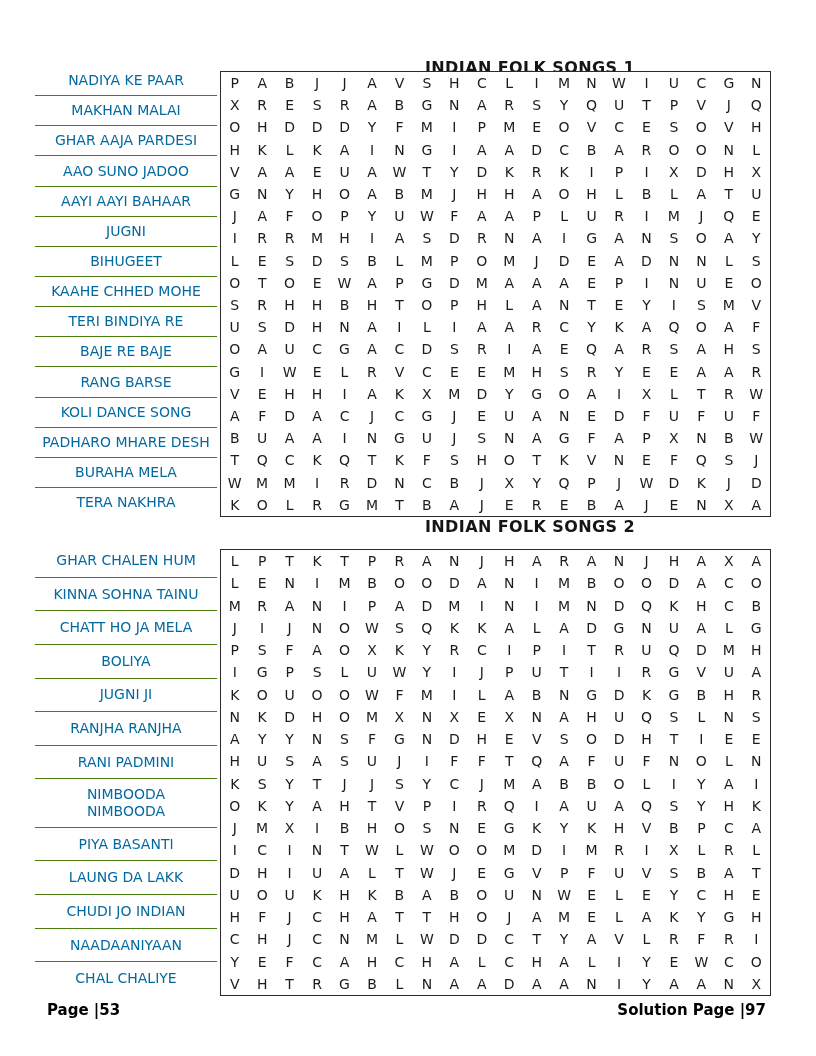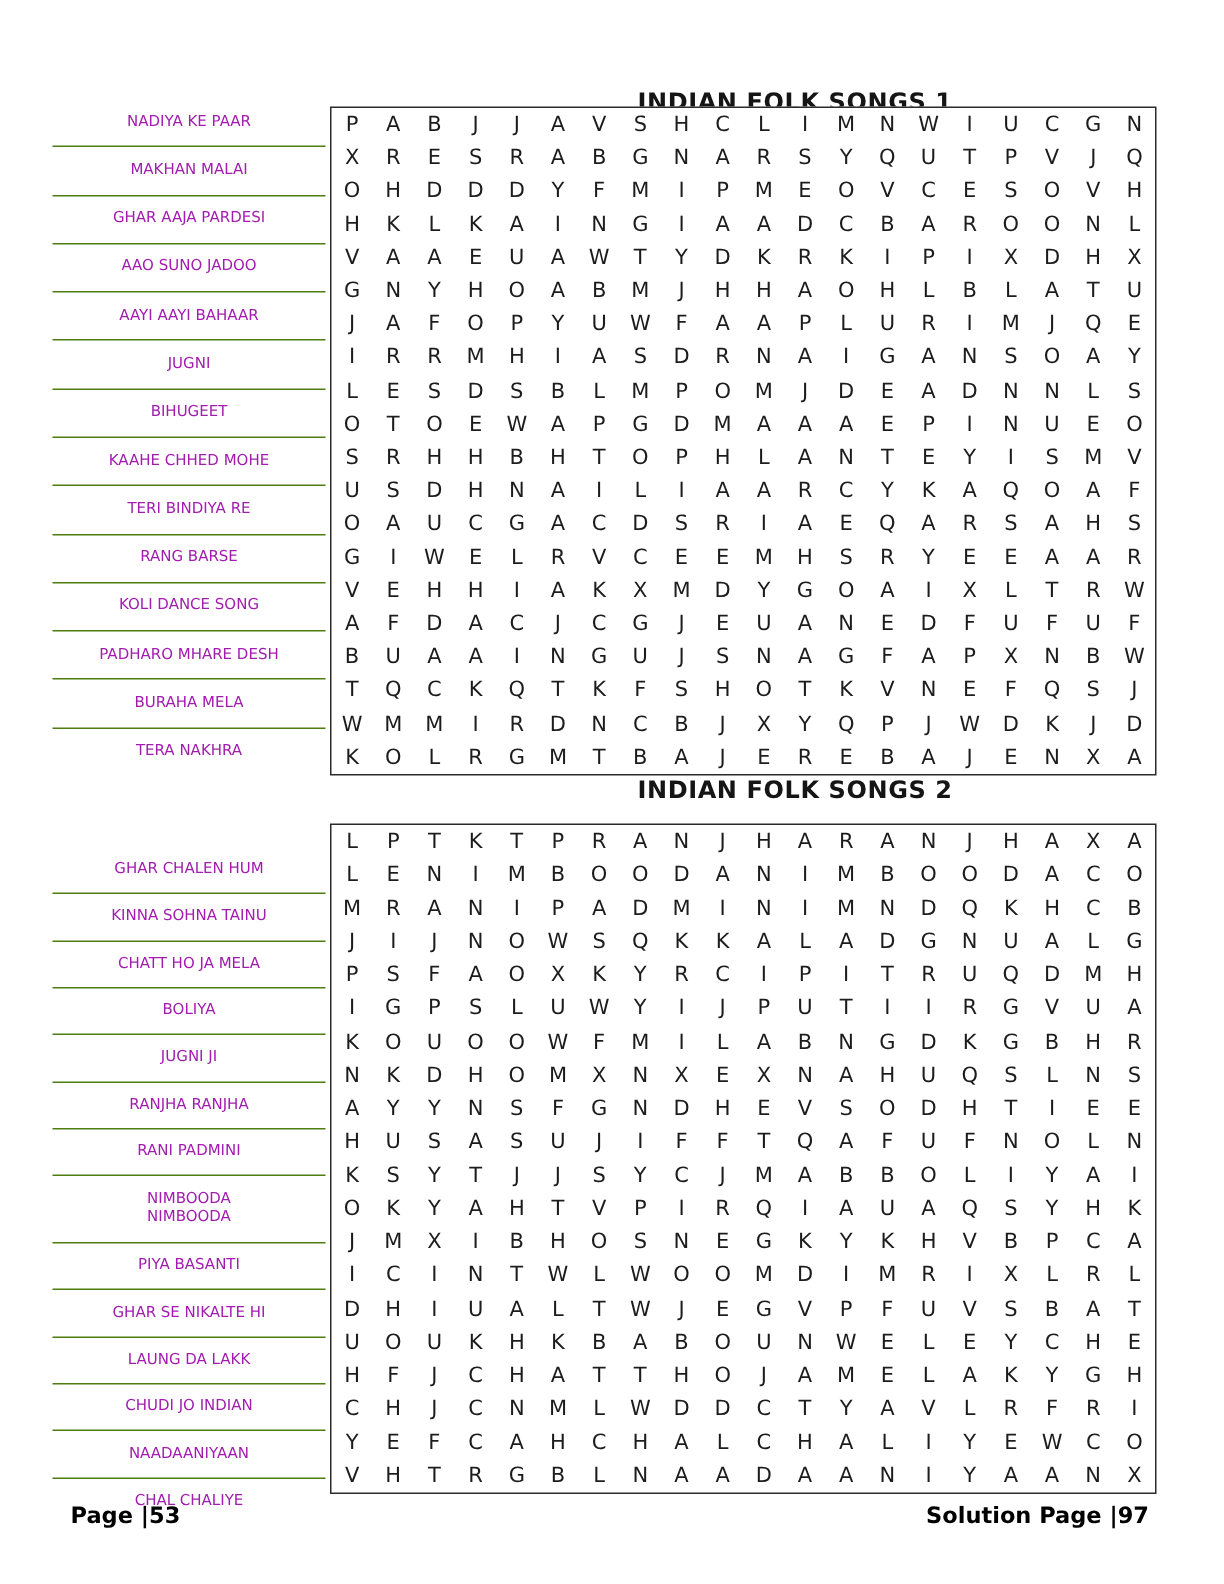--- a/index.html
+++ b/index.html
@@ -25,26 +25,26 @@
   .cell {
     display: flex; align-items: center; justify-content: center;
     font-size: 14px; line-height: 1; color: #1c1c1c;
   }
   .wordlist {
     position: absolute; left: 35px; width: 182px; height: 451px;
     margin: 0; padding: 0; list-style: none;
     display: flex; flex-direction: column;
   }
   .wl1 { top: 66px; }
-  .wl2 { top: 565px; justify-content: center; }
+  .wl2 { top: 544px; justify-content: center; }
   .word-item {
     flex: 1 1 0; min-height: 0;
     display: flex; align-items: center; justify-content: center;
-    text-align: center; font-size: 10px; line-height: 1.2;
-    white-space: pre-line; color: #a21caf;
+    text-align: center; font-size: 14px; line-height: 1.2;
+    white-space: pre-line; color: #0369a1;
   }
   .word-item + .word-item { border-top: 1px solid #4d7c0f; }
   .word-item.two-line { flex-grow: 1.45; }
   .footer-text {
     position: absolute; top: 1000px; font-size: 15px; font-weight: 600;
     color: #000000; line-height: 20px;
   }
   .pg-left { left: 47px; }
   .pg-right { right: 50px; text-align: right; }
 </style>
@@ -58,20 +58,21 @@
     <ul class="wordlist wl1">
         <li class="word-item">NADIYA KE PAAR</li>
         <li class="word-item">MAKHAN MALAI</li>
         <li class="word-item">GHAR AAJA PARDESI</li>
         <li class="word-item">AAO SUNO JADOO</li>
         <li class="word-item">AAYI AAYI BAHAAR</li>
         <li class="word-item">JUGNI</li>
         <li class="word-item">BIHUGEET</li>
         <li class="word-item">KAAHE CHHED MOHE</li>
         <li class="word-item">TERI BINDIYA RE</li>
+        <li class="word-item">BAJE RE BAJE</li>
         <li class="word-item">RANG BARSE</li>
         <li class="word-item">KOLI DANCE SONG</li>
         <li class="word-item">PADHARO MHARE DESH</li>
         <li class="word-item">BURAHA MELA</li>
         <li class="word-item">TERA NAKHRA</li>
       </ul>
     <div class="grid g1" style="grid-template-columns: repeat(20, 1fr); grid-template-rows: repeat(20, 1fr);">
         <span class="cell">P</span>
         <span class="cell">A</span>
         <span class="cell">B</span>
@@ -481,21 +482,20 @@
         <li class="word-item">GHAR CHALEN HUM</li>
         <li class="word-item">KINNA SOHNA TAINU</li>
         <li class="word-item">CHATT HO JA MELA</li>
         <li class="word-item">BOLIYA</li>
         <li class="word-item">JUGNI JI</li>
         <li class="word-item">RANJHA RANJHA</li>
         <li class="word-item">RANI PADMINI</li>
         <li class="word-item two-line">NIMBOODA
 NIMBOODA</li>
         <li class="word-item">PIYA BASANTI</li>
-        <li class="word-item">GHAR SE NIKALTE HI</li>
         <li class="word-item">LAUNG DA LAKK</li>
         <li class="word-item">CHUDI JO INDIAN</li>
         <li class="word-item">NAADAANIYAAN</li>
         <li class="word-item">CHAL CHALIYE</li>
       </ul>
     <div class="grid g2" style="grid-template-columns: repeat(20, 1fr); grid-template-rows: repeat(20, 1fr);">
         <span class="cell">L</span>
         <span class="cell">P</span>
         <span class="cell">T</span>
         <span class="cell">K</span>

